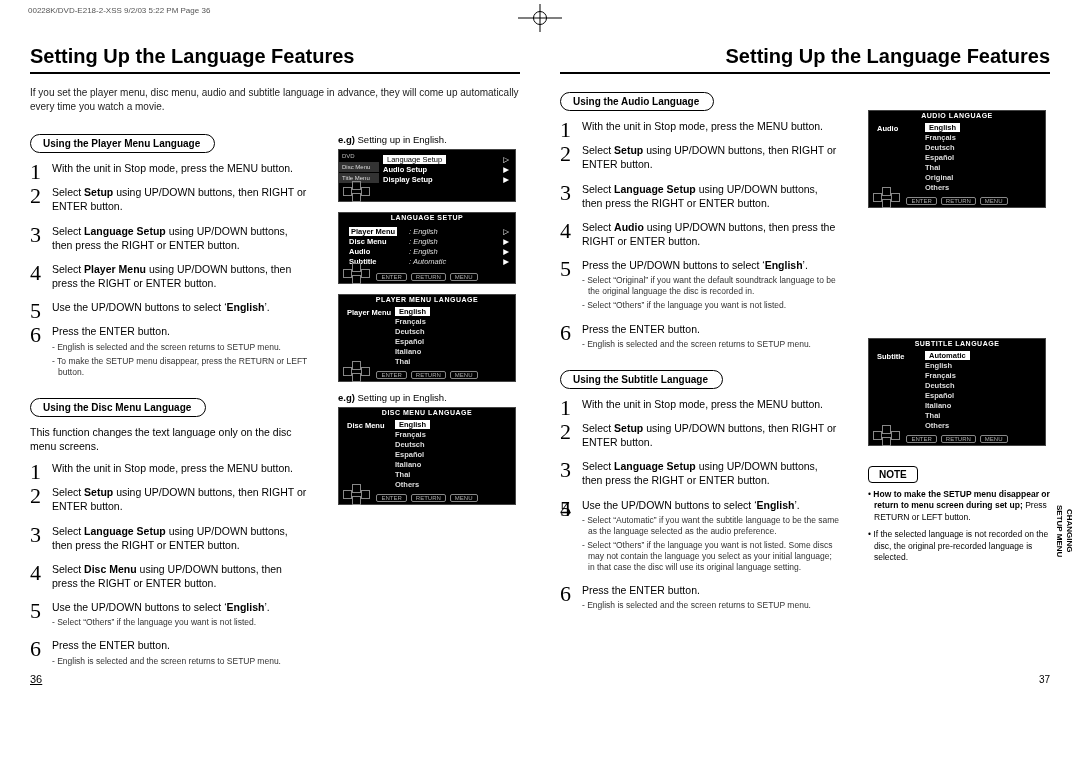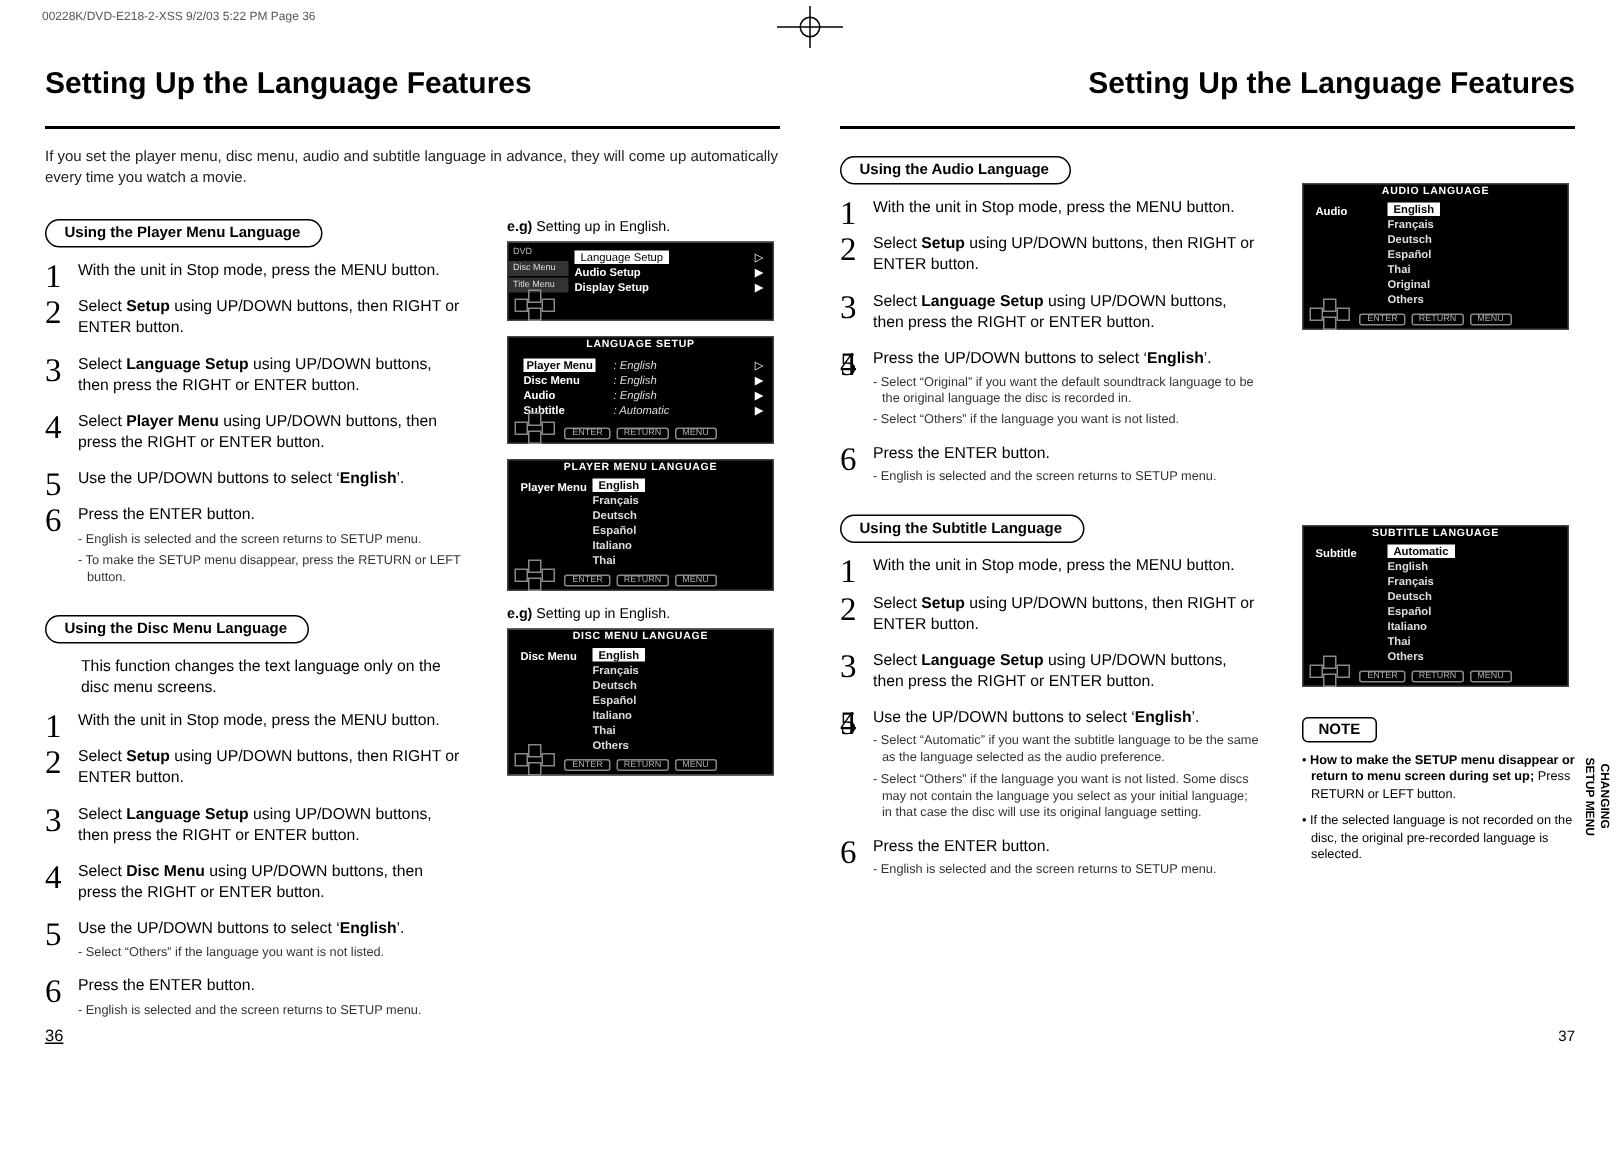--- a/index.html
+++ b/index.html
@@ -31,21 +31,21 @@
     padding: 30px 30px 10px 30px;
     box-sizing: border-box;
     gap: 40px;
     position: relative;
   }
   .page { flex: 1; position: relative; }
   .page-title {
     font-size: 20px;
     font-weight: bold;
     border-bottom: 2px solid #000;
-    padding-bottom: 16px;
+    padding-bottom: 4px;
     margin-bottom: 12px;
   }
   .page.right .page-title { text-align: right; }
   .intro {
     font-size: 10px;
     color: #222;
     margin: 10px 0 14px 0;
     line-height: 1.4;
   }
   .columns { display: flex; gap: 28px; }
@@ -82,21 +82,21 @@
   }
   ol.steps > li .txt b { font-weight: bold; }
   .subnote {
     font-size: 8.5px;
     color: #333;
     margin: 3px 0 0 0;
     padding-left: 6px;
     text-indent: -6px;
     line-height: 1.3;
   }
-  .plain-para { font-size: 10.5px; line-height: 1.35; margin-bottom: 8px; margin-left: 24px;}
+  .plain-para { font-size: 10.5px; line-height: 1.35; margin-bottom: 8px;}
 
   .eg { font-size: 9.5px; margin: 6px 0 4px 0;}
   .eg b { font-weight: bold;}
 
   
   .osd {
     background: #000;
     color: #fff;
     width: 176px;
     margin-bottom: 10px;
@@ -334,21 +334,21 @@
   <div class="page right">
     <div class="page-title">Setting Up the Language Features</div>
 
     <div class="columns">
       <div class="col">
         <div class="pill">Using the Audio Language</div>
         <ol class="steps" id="steps-audio">
             <li><span class="num">1</span><span class="txt">With the unit in Stop mode, press the MENU button.</span></li>
             <li><span class="num">2</span><span class="txt">Select <b>Setup</b> using UP/DOWN buttons, then RIGHT or ENTER button.</span></li>
             <li><span class="num">3</span><span class="txt">Select <b>Language Setup</b> using UP/DOWN buttons, then press the RIGHT or ENTER button.</span></li>
-            <li><span class="num">4</span></li>
+            <li><span class="num">4</span><span class="txt">Select <b>Audio</b> using UP/DOWN buttons, then press the RIGHT or ENTER button.</span></li>
             <li><span class="num">5</span><span class="txt">Press the UP/DOWN buttons to select ‘<b>English</b>’.</span><div class="subnote">- Select “Original” if you want the default soundtrack language to be the original language the disc is recorded in.</div><div class="subnote">- Select “Others” if the language you want is not listed.</div></li>
             <li><span class="num">6</span><span class="txt">Press the ENTER button.</span><div class="subnote">- English is selected and the screen returns to SETUP menu.</div></li>
           </ol>
 
         <div class="pill">Using the Subtitle Language</div>
         <ol class="steps" id="steps-subtitle">
             <li><span class="num">1</span><span class="txt">With the unit in Stop mode, press the MENU button.</span></li>
             <li><span class="num">2</span><span class="txt">Select <b>Setup</b> using UP/DOWN buttons, then RIGHT or ENTER button.</span></li>
             <li><span class="num">3</span><span class="txt">Select <b>Language Setup</b> using UP/DOWN buttons, then press the RIGHT or ENTER button.</span></li>
             <li><span class="num">4</span></li>

